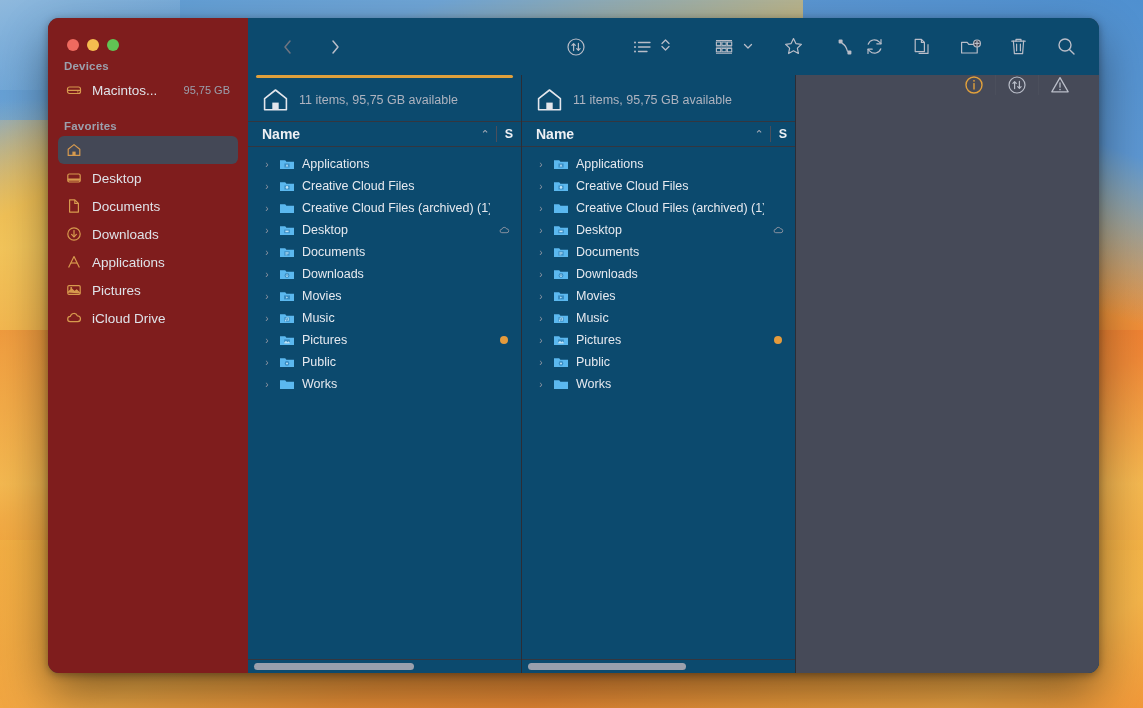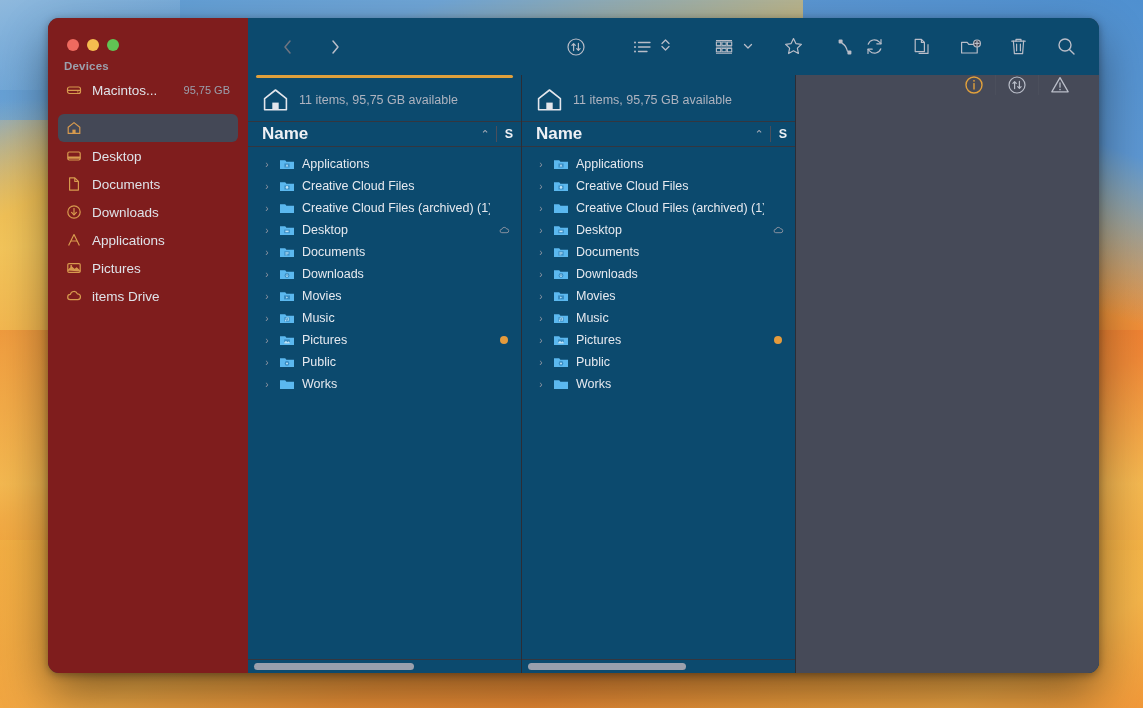--- a/index.html
+++ b/index.html
@@ -184,21 +184,21 @@
     height: 26px;
     flex: 0 0 26px;
     display: flex; align-items: center;
     border-top: 1px solid #34363f;
     border-bottom: 1px solid #34363f;
     padding: 0 8px 0 14px;
     position: relative;
     overflow: hidden;
   }
   .col-name {
-    color: #eef0f4; font-size: 17px; font-weight: bold;
+    color: #eef0f4; font-size: 14px; font-weight: bold;
     flex: 1 1 auto;
   }
   .col-sort { color: #a7acb8; font-size: 11px; margin-right: 6px; }
   .col-div { width: 1px; height: 16px; background: #4b4f5c; }
   .col-next {
     color: #eef0f4; font-size: 12.5px; font-weight: bold;
     margin-left: 8px; white-space: nowrap;
   }
 
   .file-list {
@@ -266,20 +266,21 @@
           <rect x="1.5" y="5" width="13" height="6.5" rx="2"></rect>
           <line x1="1.5" y1="8.3" x2="14.5" y2="8.3"></line>
           <circle cx="11.8" cy="9.9" r=".7" fill="#d79a4e" stroke="none"></circle>
         </svg>
       </span>
       <span class="sb-label">Macintos...</span>
       <span class="sb-size">95,75 GB</span>
     </div>
 
     <div class="sb-gap"></div>
+    <div class="sb-section">Favorites</div>
 
     <div class="sb-row selected">
       <span class="sb-ico">
         <svg width="16" height="16" viewBox="0 0 16 16" fill="none" stroke="#d79a4e" stroke-width="1.2" stroke-linejoin="round">
           <path d="M2.2 7.3 8 2.6l5.8 4.7v6.1H2.2z"></path>
           <rect x="6.4" y="9.6" width="3.2" height="3.8" fill="#d79a4e" stroke="none"></rect>
         </svg>
       </span>
       <span class="sb-label"></span>
     </div>
@@ -335,21 +336,21 @@
       </span>
       <span class="sb-label">Pictures</span>
     </div>
 
     <div class="sb-row">
       <span class="sb-ico">
         <svg width="16" height="16" viewBox="0 0 16 16" fill="none" stroke="#d79a4e" stroke-width="1.2" stroke-linejoin="round">
           <path d="M4.2 11.6a2.6 2.6 0 0 1 .2-5.2 3.6 3.6 0 0 1 6.9-.6 2.9 2.9 0 0 1 .5 5.8z"></path>
         </svg>
       </span>
-      <span class="sb-label">items Drive</span>
+      <span class="sb-label">iCloud Drive</span>
     </div>
   </div>
 
   <div class="main">
 
     <div class="toolbar">
       <div class="tb-group nav-arrows">
         <div class="tb-btn dim">
           <svg width="13" height="18" viewBox="0 0 13 18" fill="none" stroke="currentColor" stroke-width="1.5" stroke-linecap="round" stroke-linejoin="round">
               <path d="M9 3 4 9l5 6"></path>

